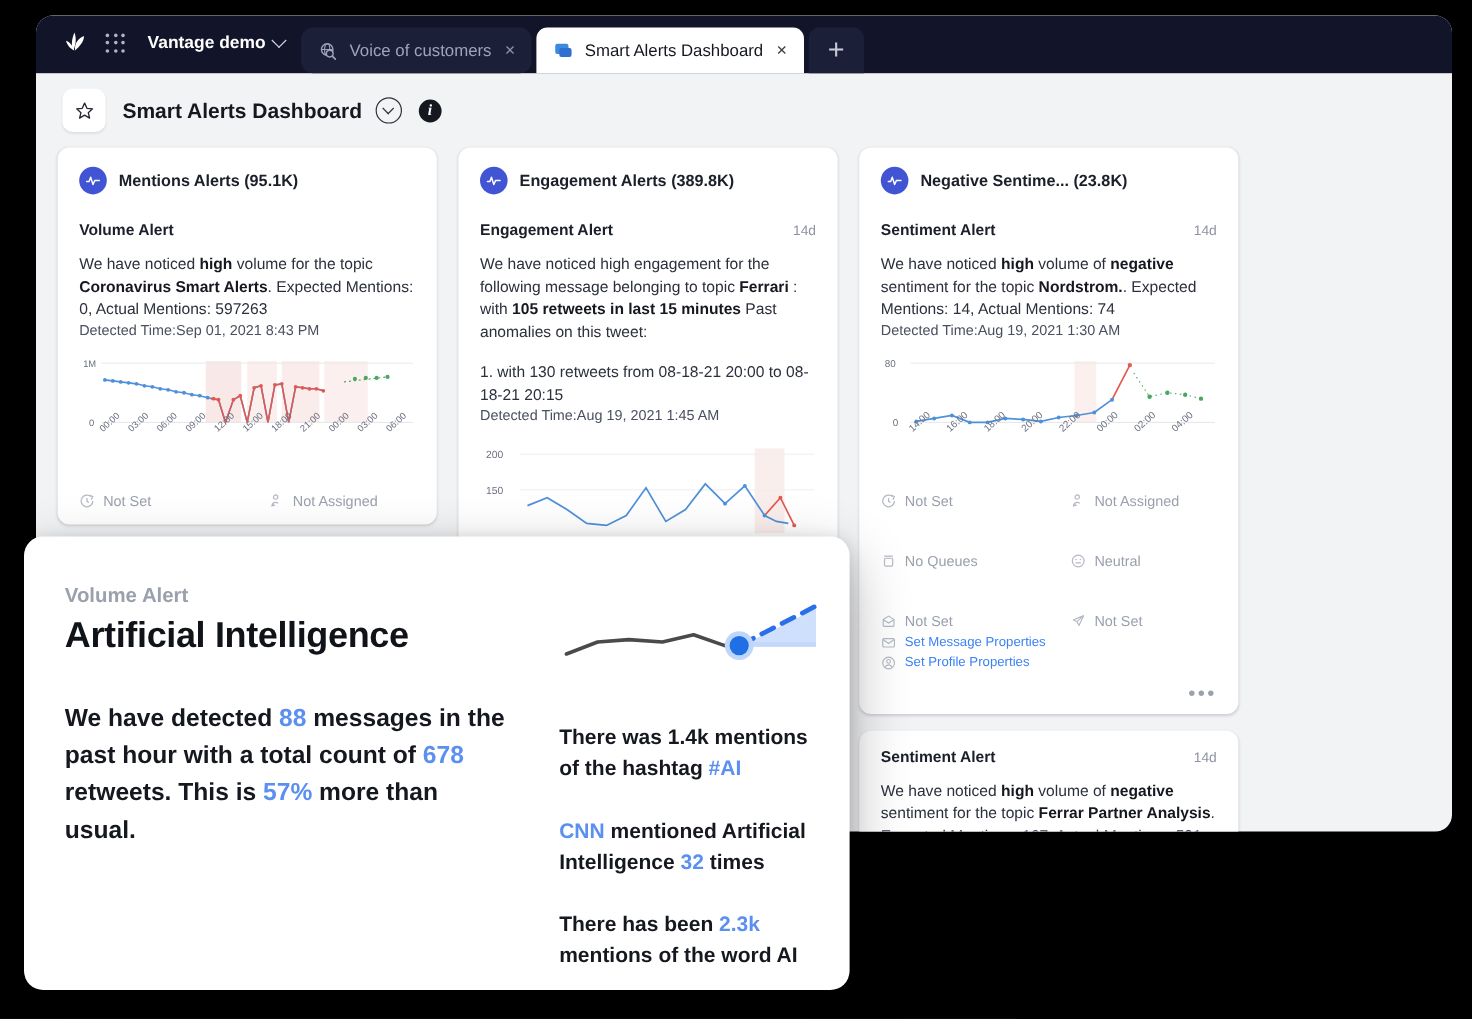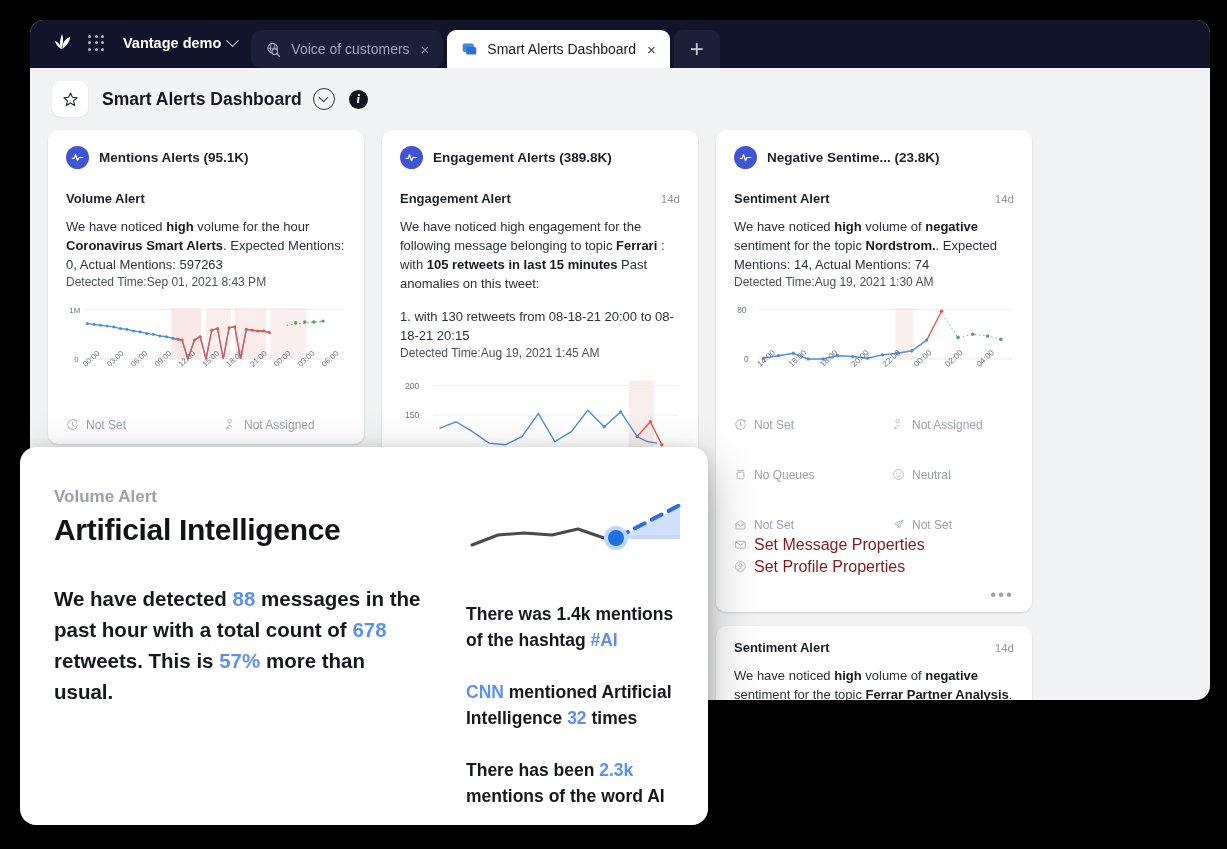--- a/index.html
+++ b/index.html
@@ -6,21 +6,21 @@
   html, body {
     width: 1227px; height: 849px;
     background: #000000;
     font-family: "Liberation Sans", sans-serif;
     overflow: hidden;
   }
 
   
   #browser-window {
     position: absolute;
-    left: 30px; top: 20px;
+    left: 30px; top: 13px;
     width: 1180px; height: 680px;
     background: #f2f3f5;
     border-radius: 14px;
     overflow: hidden;
     box-shadow: 0 8px 40px rgba(0,0,0,0.55);
   }
 
   
   #tab-bar {
     position: relative;
@@ -192,21 +192,21 @@
     gap: 36px;
   }
   .meta-item {
     display: flex; align-items: center; gap: 7px;
     font-size: 12px; color: #9aa0ac;
     white-space: nowrap;
   }
   .meta-item svg { flex: none; }
   .meta-single {
     display: flex; align-items: center; gap: 7px;
-    font-size: 16px; color: #7f1d1d; margin-top: 4px;
+    font-size: 11px; color: #3b82f6; margin-top: 4px;
   }
   .dots-more {
     text-align: right; color: #9aa0ac; font-size: 17px;
     letter-spacing: 2px; line-height: 10px; padding-top: 14px;
   }
 
   .inner-quote {
     border: 1px solid #e7e8ec; border-radius: 10px;
     padding: 12px 14px; margin-top: 14px;
     min-height: 130px;
@@ -334,21 +334,21 @@
             </svg>
           </span>
           <span class="card-head-title">Mentions Alerts (95.1K)</span>
         </div>
 
         <div class="alert-row">
           <span class="alert-kind">Volume Alert</span>
           <span class="alert-age"></span>
         </div>
 
-        <div class="alert-body"><span>We have noticed </span><b>high</b><span> volume for the hour </span><b>Coronavirus Smart Alerts</b><span>. Expected Mentions: 0, Actual Mentions: 597263</span></div>
+        <div class="alert-body"><span>We have noticed </span><b>high</b><span> volume for the topic </span><b>Coronavirus Smart Alerts</b><span>. Expected Mentions: 0, Actual Mentions: 597263</span></div>
         <div class="detected">Detected Time:Sep 01, 2021 8:43 PM</div>
 
         <div class="chart-wrap">
           <svg class="chart-svg" viewBox="0 0 340 115">
 
             <rect x="128" y="6" width="36" height="62" fill="#f6e2e0" opacity=".75"></rect>
             <rect x="170" y="6" width="30" height="62" fill="#f8e8e6" opacity=".7"></rect>
             <rect x="205" y="6" width="38" height="62" fill="#f7e4e2" opacity=".7"></rect>
             <rect x="248" y="6" width="44" height="62" fill="#f9eae8" opacity=".7"></rect>
 

